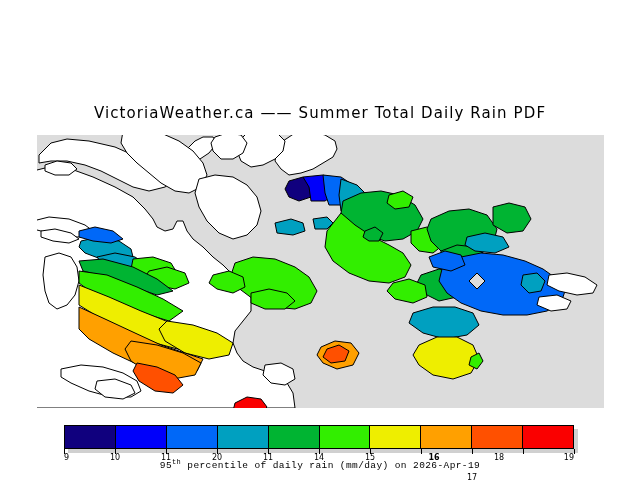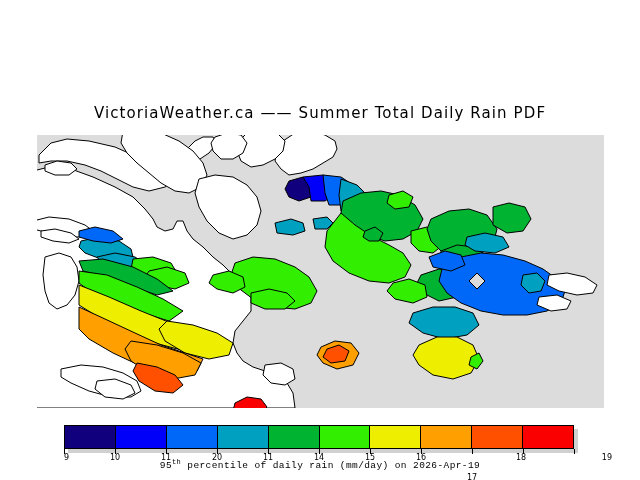--- a/index.html
+++ b/index.html
@@ -247,24 +247,24 @@
         <div class="cb-tlabel" style="left: 102px;">11</div>
         <div class="cb-tick" style="left: 153px;"></div>
         <div class="cb-tlabel" style="left: 153px;">20</div>
         <div class="cb-tick" style="left: 204px;"></div>
         <div class="cb-tlabel" style="left: 204px;">11</div>
         <div class="cb-tick" style="left: 255px;"></div>
         <div class="cb-tlabel" style="left: 255px; text-align: right;">14</div>
         <div class="cb-tick" style="left: 306px;"></div>
         <div class="cb-tlabel" style="left: 306px;">15</div>
         <div class="cb-tick" style="left: 357px;"></div>
-        <div class="cb-tlabel" style="left: 357px;">16</div>
+        <div class="cb-tlabel" style="left: 370px; font-weight: bold;">16</div>
         <div class="cb-tick" style="left: 408px;"></div>
         <div class="cb-tlabel" style="left: 408px; margin-top: 20px;">17</div>
         <div class="cb-tick" style="left: 459px;"></div>
-        <div class="cb-tlabel" style="left: 457px;">18</div>
+        <div class="cb-tlabel" style="left: 435px;">18</div>
         <div class="cb-tick" style="left: 510px;"></div>
-        <div class="cb-tlabel last" style="left: 510px; margin-left: 38px;">19</div>
+        <div class="cb-tlabel last" style="left: 510px;">19</div>
       </div>
     <div id="cb-caption">95<sup>th</sup> percentile of daily rain (mm/day) on 2026-Apr-19</div>
   </div>
 
 </div>
 
 </body></html>

